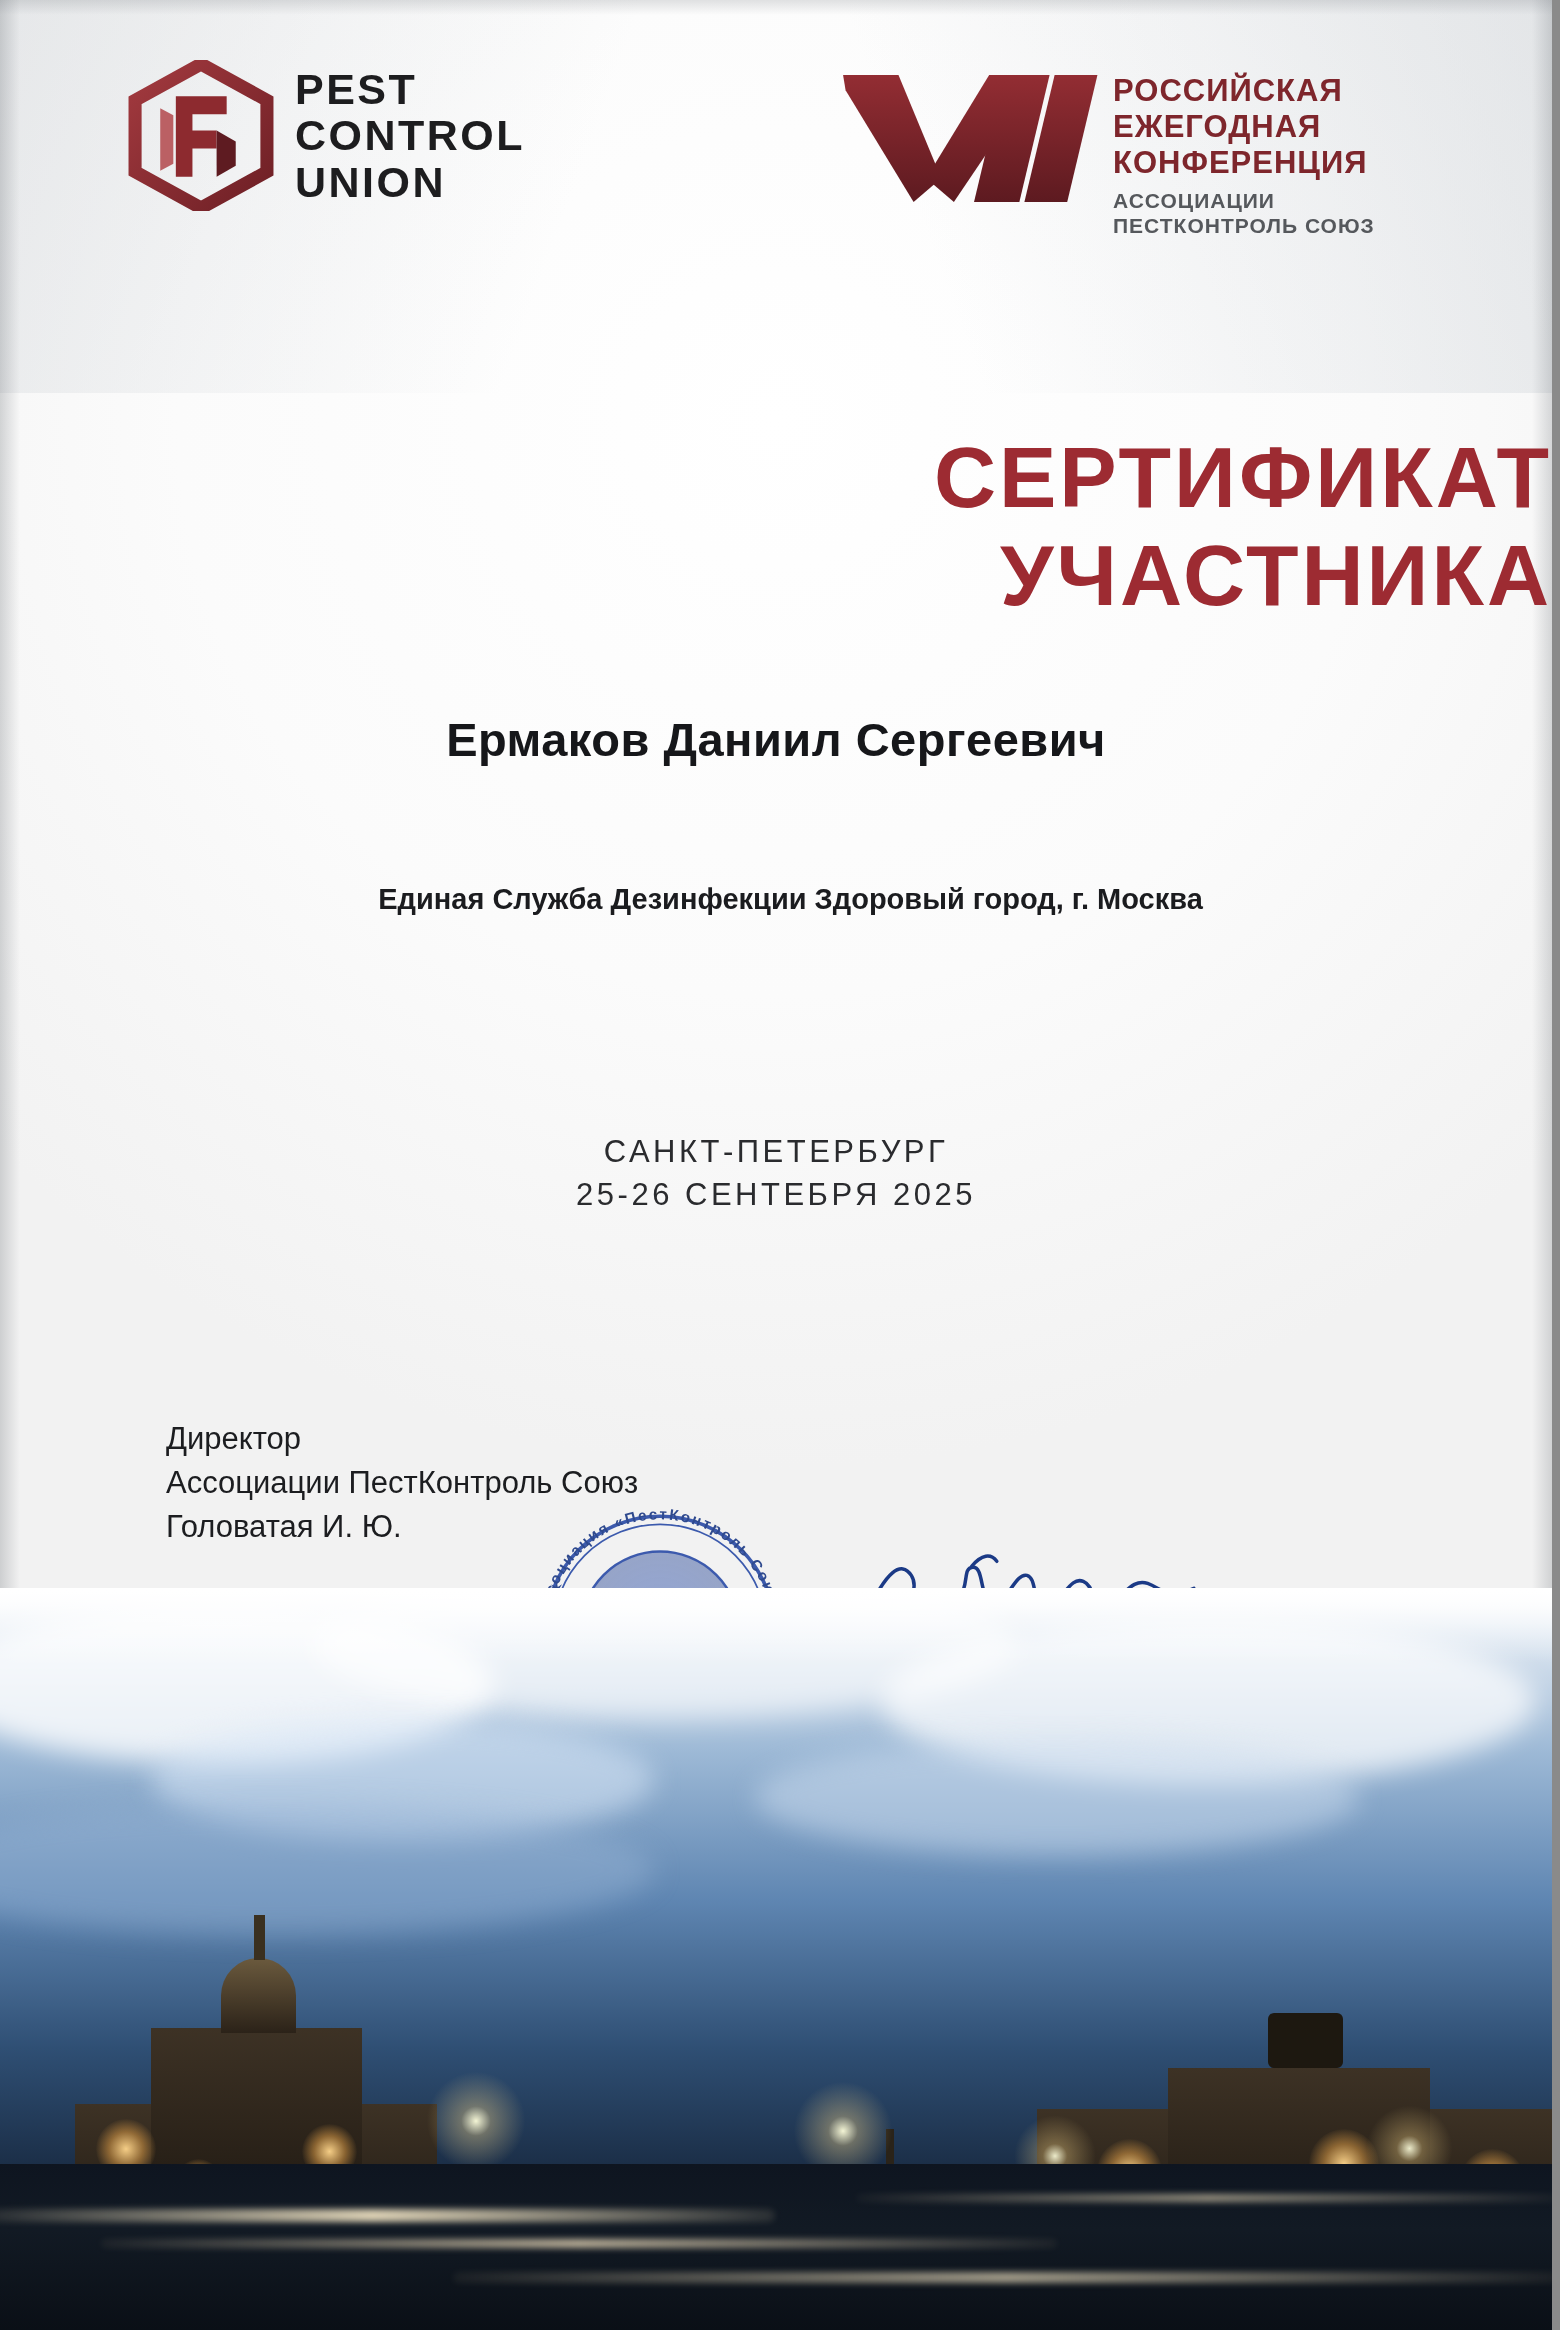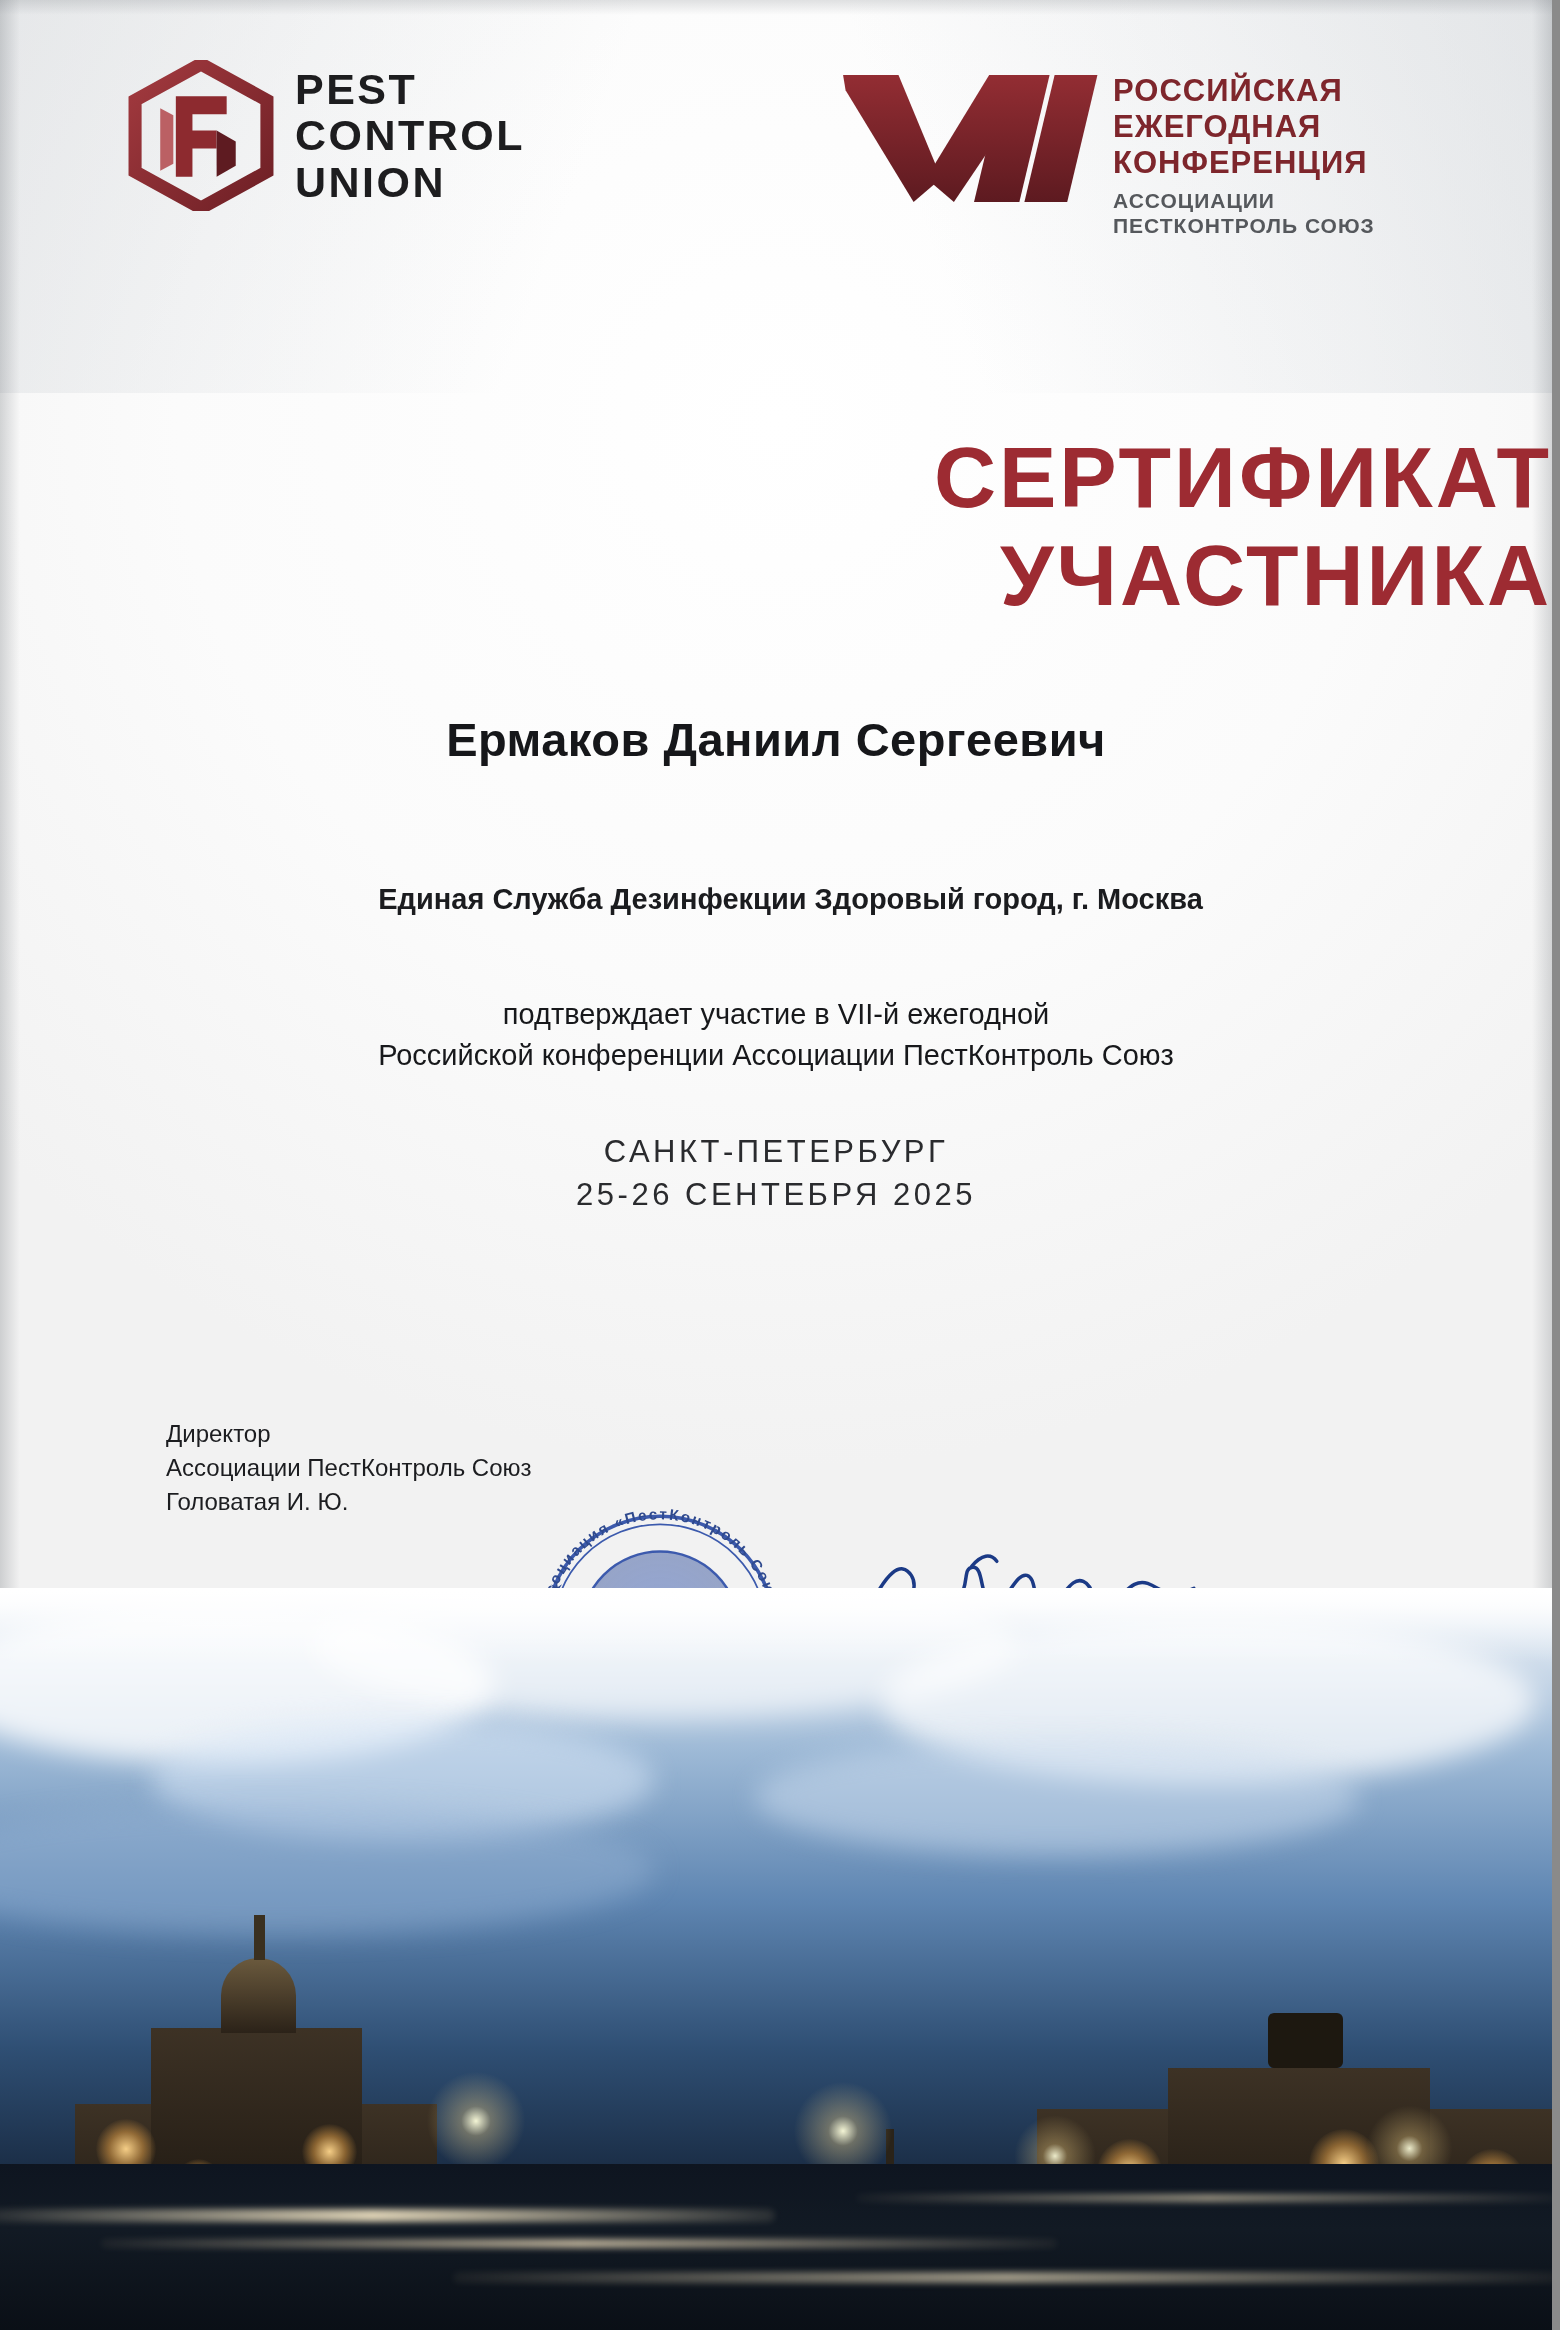--- a/index.html
+++ b/index.html
@@ -167,21 +167,21 @@
     letter-spacing: 3.5px;
     color: #2a2b2e;
     white-space: pre-line;
   }
 
   
   .signer {
     position: absolute;
     left: 166px;
     top: 1417px;
-    font-size: 24px;
+    font-size: 31px;
     line-height: 1.42;
     color: #1c1d20;
     white-space: pre-line;
   }
 
   .stamp {
     position: absolute;
     left: 513px;
     top: 1485px;
     width: 292px;
@@ -309,22 +309,20 @@
     </div>
   </div>
 
   <div class="cert-title">СЕРТИФИКАТ
 УЧАСТНИКА</div>
 
   <div class="recipient">Ермаков Даниил Сергеевич</div>
 
   <div class="org">Единая Служба Дезинфекции Здоровый город, г. Москва</div>
 
-  <div class="confirm">подтверждает участие в VII-й ежегодной
-Российской конференции Ассоциации ПестКонтроль Союз</div>
 
   <div class="place-date">САНКТ-ПЕТЕРБУРГ
 25-26 СЕНТЕБРЯ 2025</div>
 
   <div class="signer">Директор
 Ассоциации ПестКонтроль Союз
 Головатая И. Ю.</div>
 
   <div class="stamp">
     <svg viewBox="0 0 580 560" width="292" height="282" aria-hidden="true">

